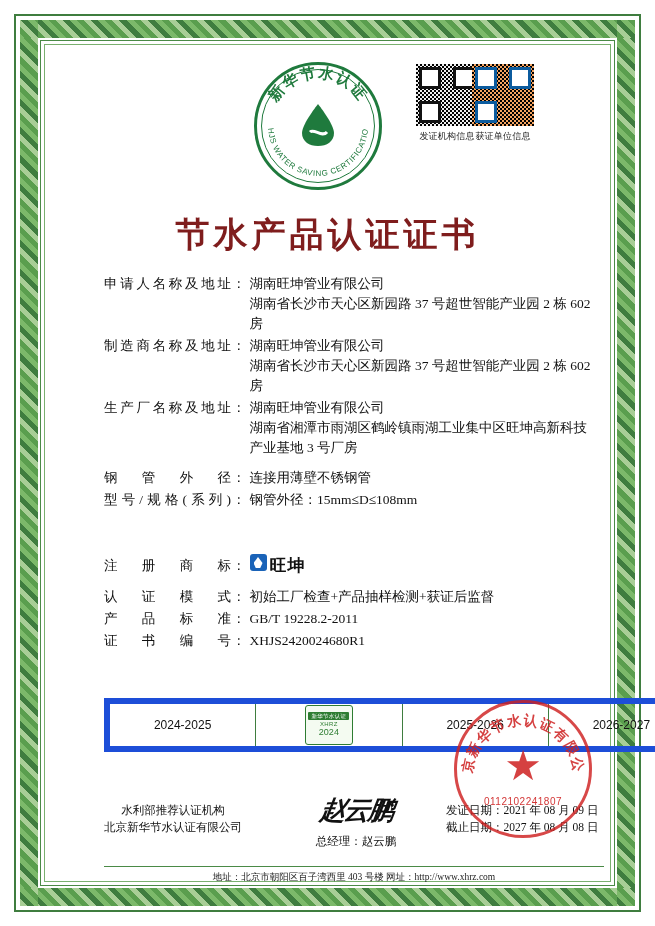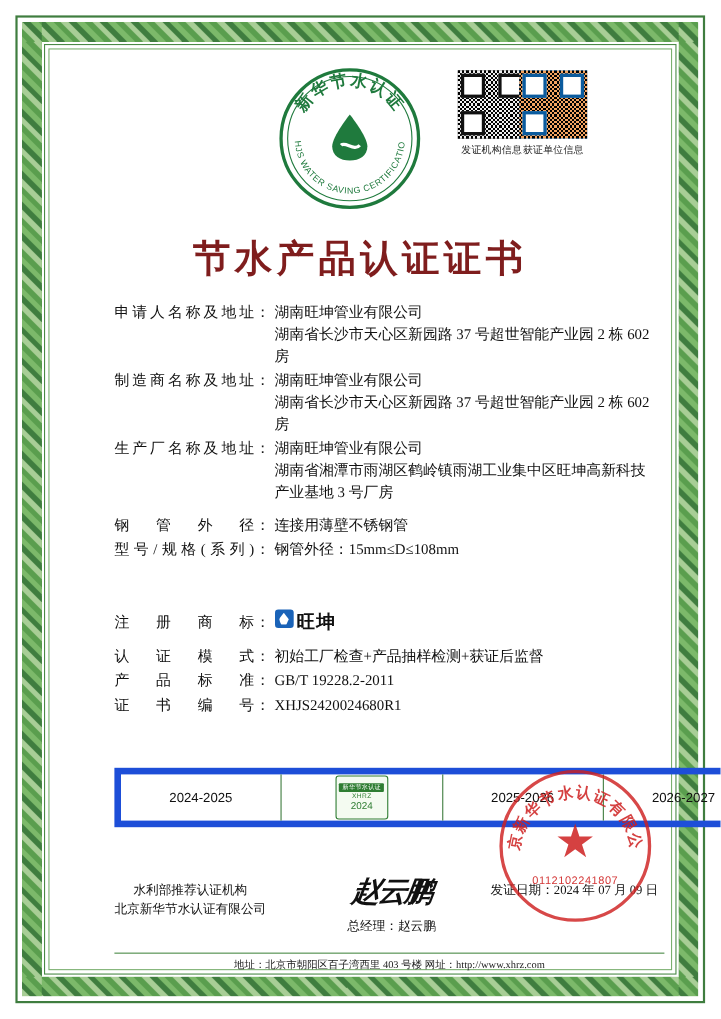--- a/index.html
+++ b/index.html
@@ -546,21 +546,22 @@
     <div class="footer">
       <div class="footer-left">
         <div>水利部推荐认证机构</div>
         <div>北京新华节水认证有限公司</div>
       </div>
       <div class="footer-mid">
         <div class="sign-img">赵云鹏</div>
         <div class="sign-label">总经理：赵云鹏</div>
       </div>
       <div class="footer-right">
-        <div>发证日期：2024 年 07 月 09 日</div>
+        <div>发证日期：2021 年 08 月 09 日</div>
+        <div>截止日期：2027 年 08 月 08 日</div>
       </div>
     </div>
 
     <div class="red-seal">
       <div class="ring"></div>
       <svg width="138" height="138" viewBox="0 0 138 138">
         <defs>
           <path id="redArc" d="M 18,76 A 51,51 0 0 1 120,76"></path>
         </defs>
         <text font-family="Liberation Sans, sans-serif" font-size="14" font-weight="bold" fill="rgba(206,32,32,0.85)" letter-spacing="1.5">

